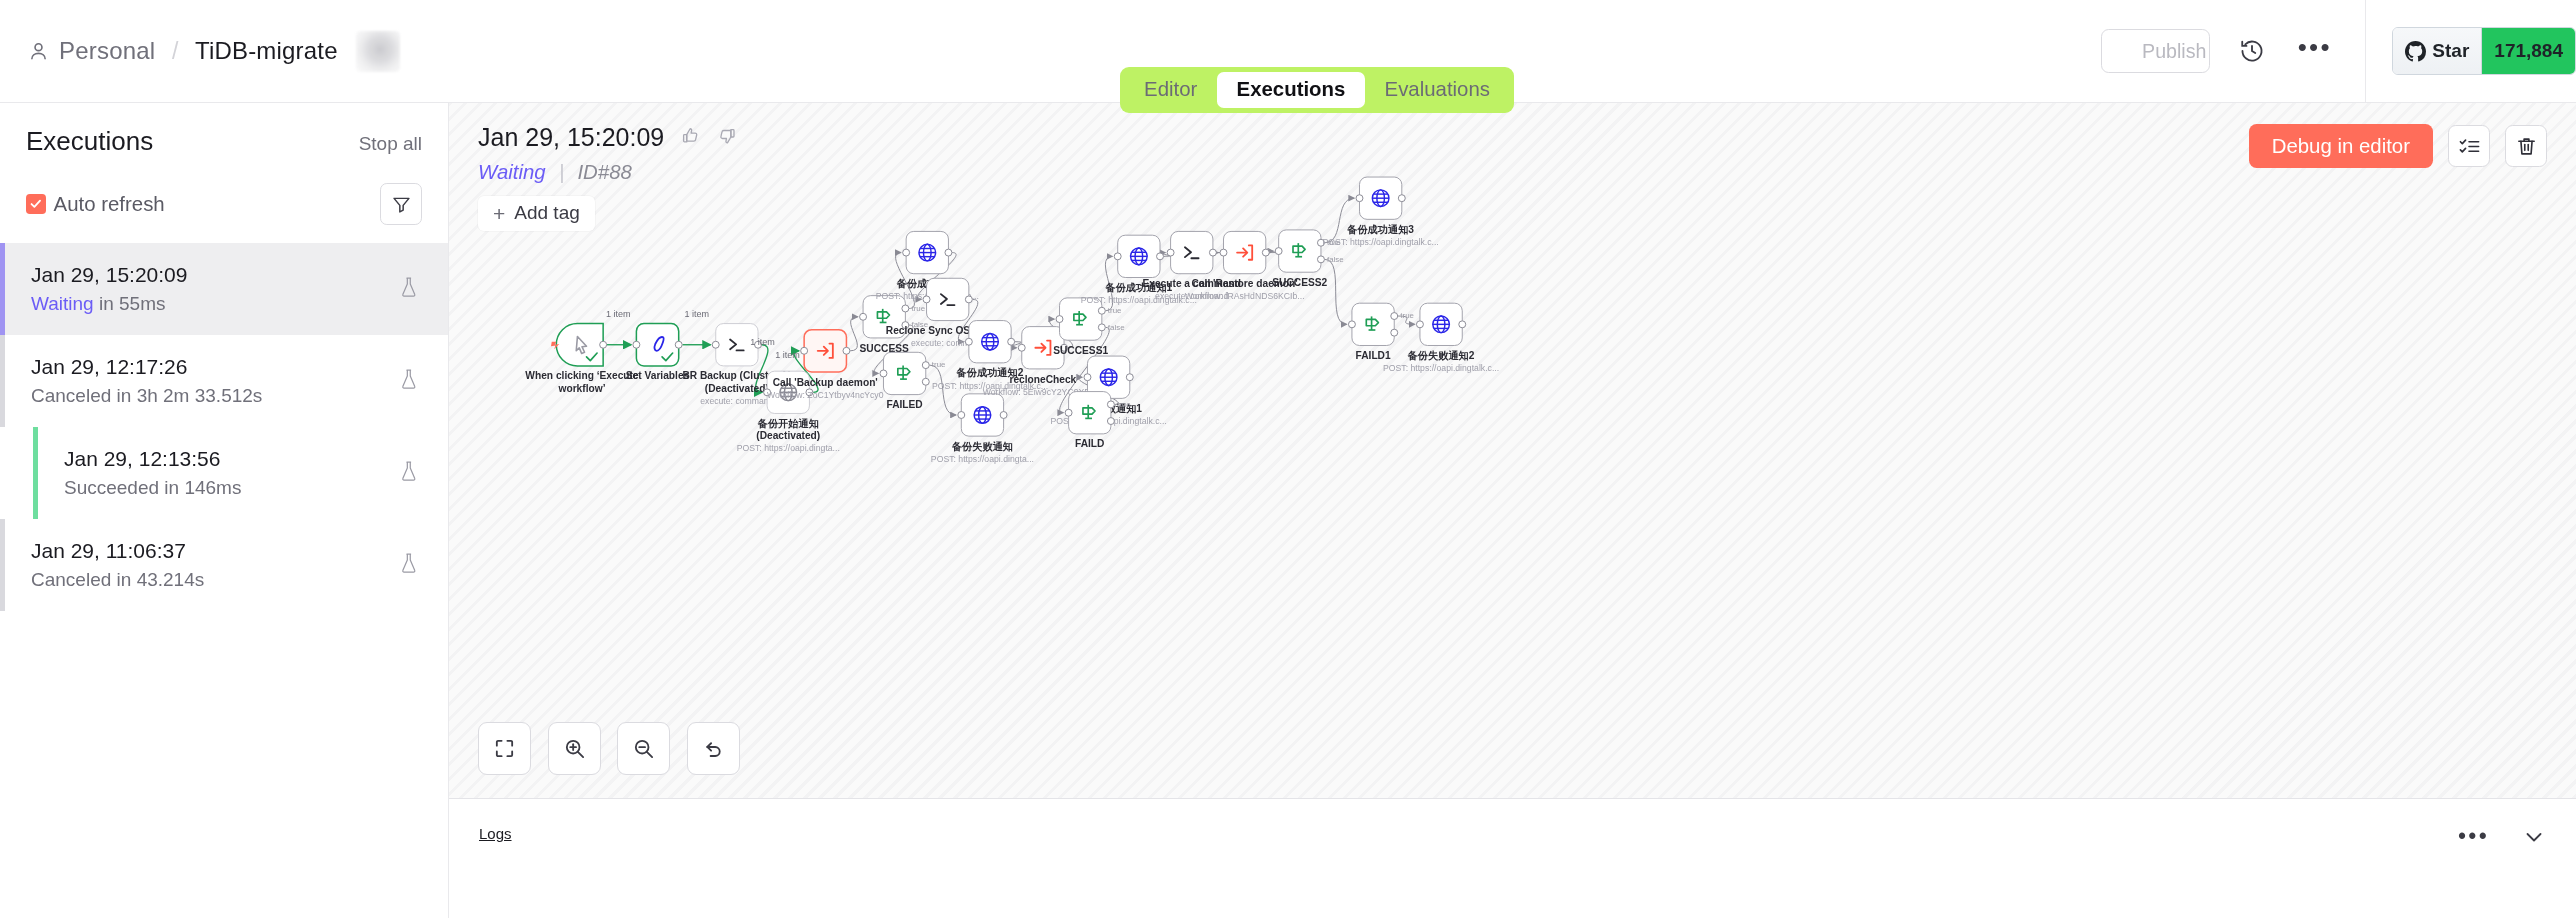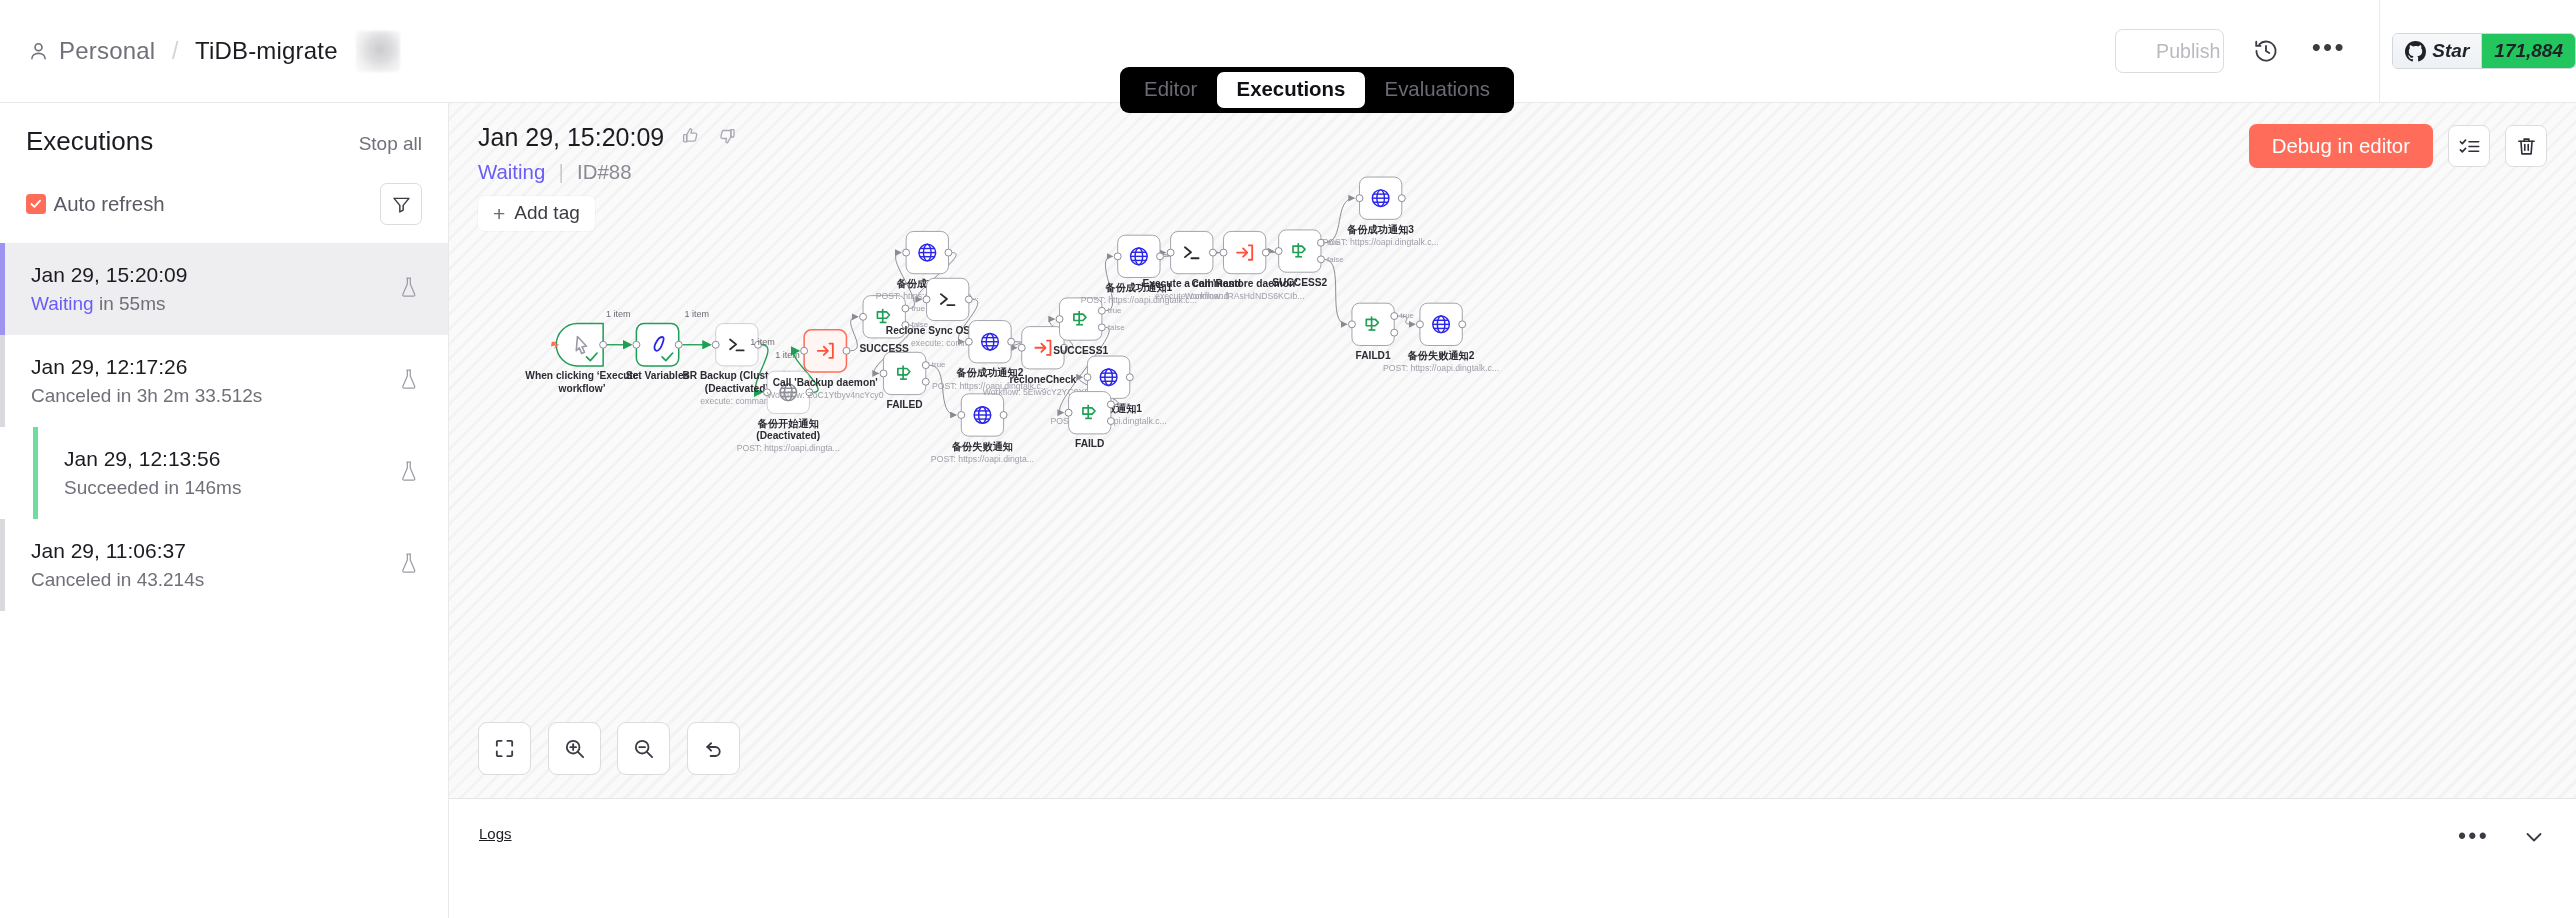--- a/index.html
+++ b/index.html
@@ -36,38 +36,38 @@
     background: #fff; color: #b9b9c0; font-size: 19.6px;
     display: flex; align-items: center; justify-content: center; cursor: pointer; padding-left: 38px;
   }
   .top-icon-btn {
     width: 42px; height: 42px; display: flex; align-items: center; justify-content: center;
     margin-left: 21px; cursor: pointer; color: #3b3b44;
   }
   #dots-btn { font-size: 26px; letter-spacing: 2.3px; color: #3b3b44; line-height: 0; padding-bottom:7.6px;}
   #gh-divider { width: 0.8px; height: 103px; background: #e9e9ec; margin-left: 29px; }
   #gh-star {
-    display: flex; align-items: stretch; margin-left: 12px;
-    border: 0.8px solid #d0d7de; border-radius: 6px; overflow: hidden; height: 36px; font-style: italic;
+    display: flex; align-items: stretch; margin-left: 26px;
+    border: 0.8px solid #d0d7de; border-radius: 6px; overflow: hidden; height: 48px;
   }
   #gh-star-left {
     display: flex; align-items: center; gap: 6.8px; padding: 0 12px;
     background: linear-gradient(180deg,#f6f8fa 0%,#eef1f4 100%);
     font-size: 19px; font-weight: bold; color: #1f2328;
     border-right: 0.8px solid #d0d7de;
   }
   #gh-star-count {
     display: flex; align-items: center; padding: 0 12px;
     background: #22c55e; font-size: 19px; font-weight: bold; color: #1f2328;
   }
 
   
   #tabs {
     position: absolute; left: 1120px; top: 67px; z-index: 40;
-    display: flex; gap: 0; background: #000000; border-radius: 9px; padding: 4.5px;
+    display: flex; gap: 0; background: #bef264; border-radius: 9px; padding: 4.5px;
   }
   .tab {
     padding: 6.8px 19.6px; border-radius: 6.8px; font-size: 20.4px; color: #6b6b75; cursor: pointer;
     white-space: nowrap;
   }
   .tab.active { background: #fff; color: #101014; font-weight: 600; }
 
   
   #sidebar {
     position: absolute; left: 0; top: 103px; width: 449px; height: 816px;
@@ -106,21 +106,21 @@
   #main {
     position: absolute; left: 449px; top: 103px; width: 2127px; height: 695px;
     background-color: #fafafa;
     background-image: repeating-linear-gradient(
       -45deg, #f3f3f4 0px, #f3f3f4 3px, #fafafa 3px, #fafafa 10.6px);
   }
   #exec-header { position: absolute; left: 0; top: 0; width: 100%; padding: 19.6px 29px; }
   #exec-title-row { display: flex; align-items: center; gap: 16.6px; }
   #exec-title { font-size: 25px; color: #1b1b21; }
   .vote-icon { color: #a9a9b3; cursor: pointer; }
-  #exec-sub { margin-top: 9px; font-size: 20.4px; color: #8a8a94; }
+  #exec-sub { margin-top: 9px; font-size: 20.4px; color: #8a8a94; font-style: italic; }
   #exec-sub .waiting { color: #6b5cf6; }
   #exec-sub .pipe { color: #c9c9d0; margin: 0 7.6px; }
   #add-tag {
     margin-top: 12px; display: inline-flex; align-items: center; gap: 9px;
     background: #fff; border-radius: 6px; padding: 6.8px 15px; font-size: 19px;
     color: #3b3b44; cursor: pointer; box-shadow: 0 0 0 0.8px rgba(0,0,0,.03);
   }
   #add-tag .plus { font-size: 21px; color: #6b6b75; line-height: 1; }
   #exec-actions { position: absolute; right: 29px; top: 21px; display: flex; align-items: center; gap: 15px; }
   #debug-btn {

